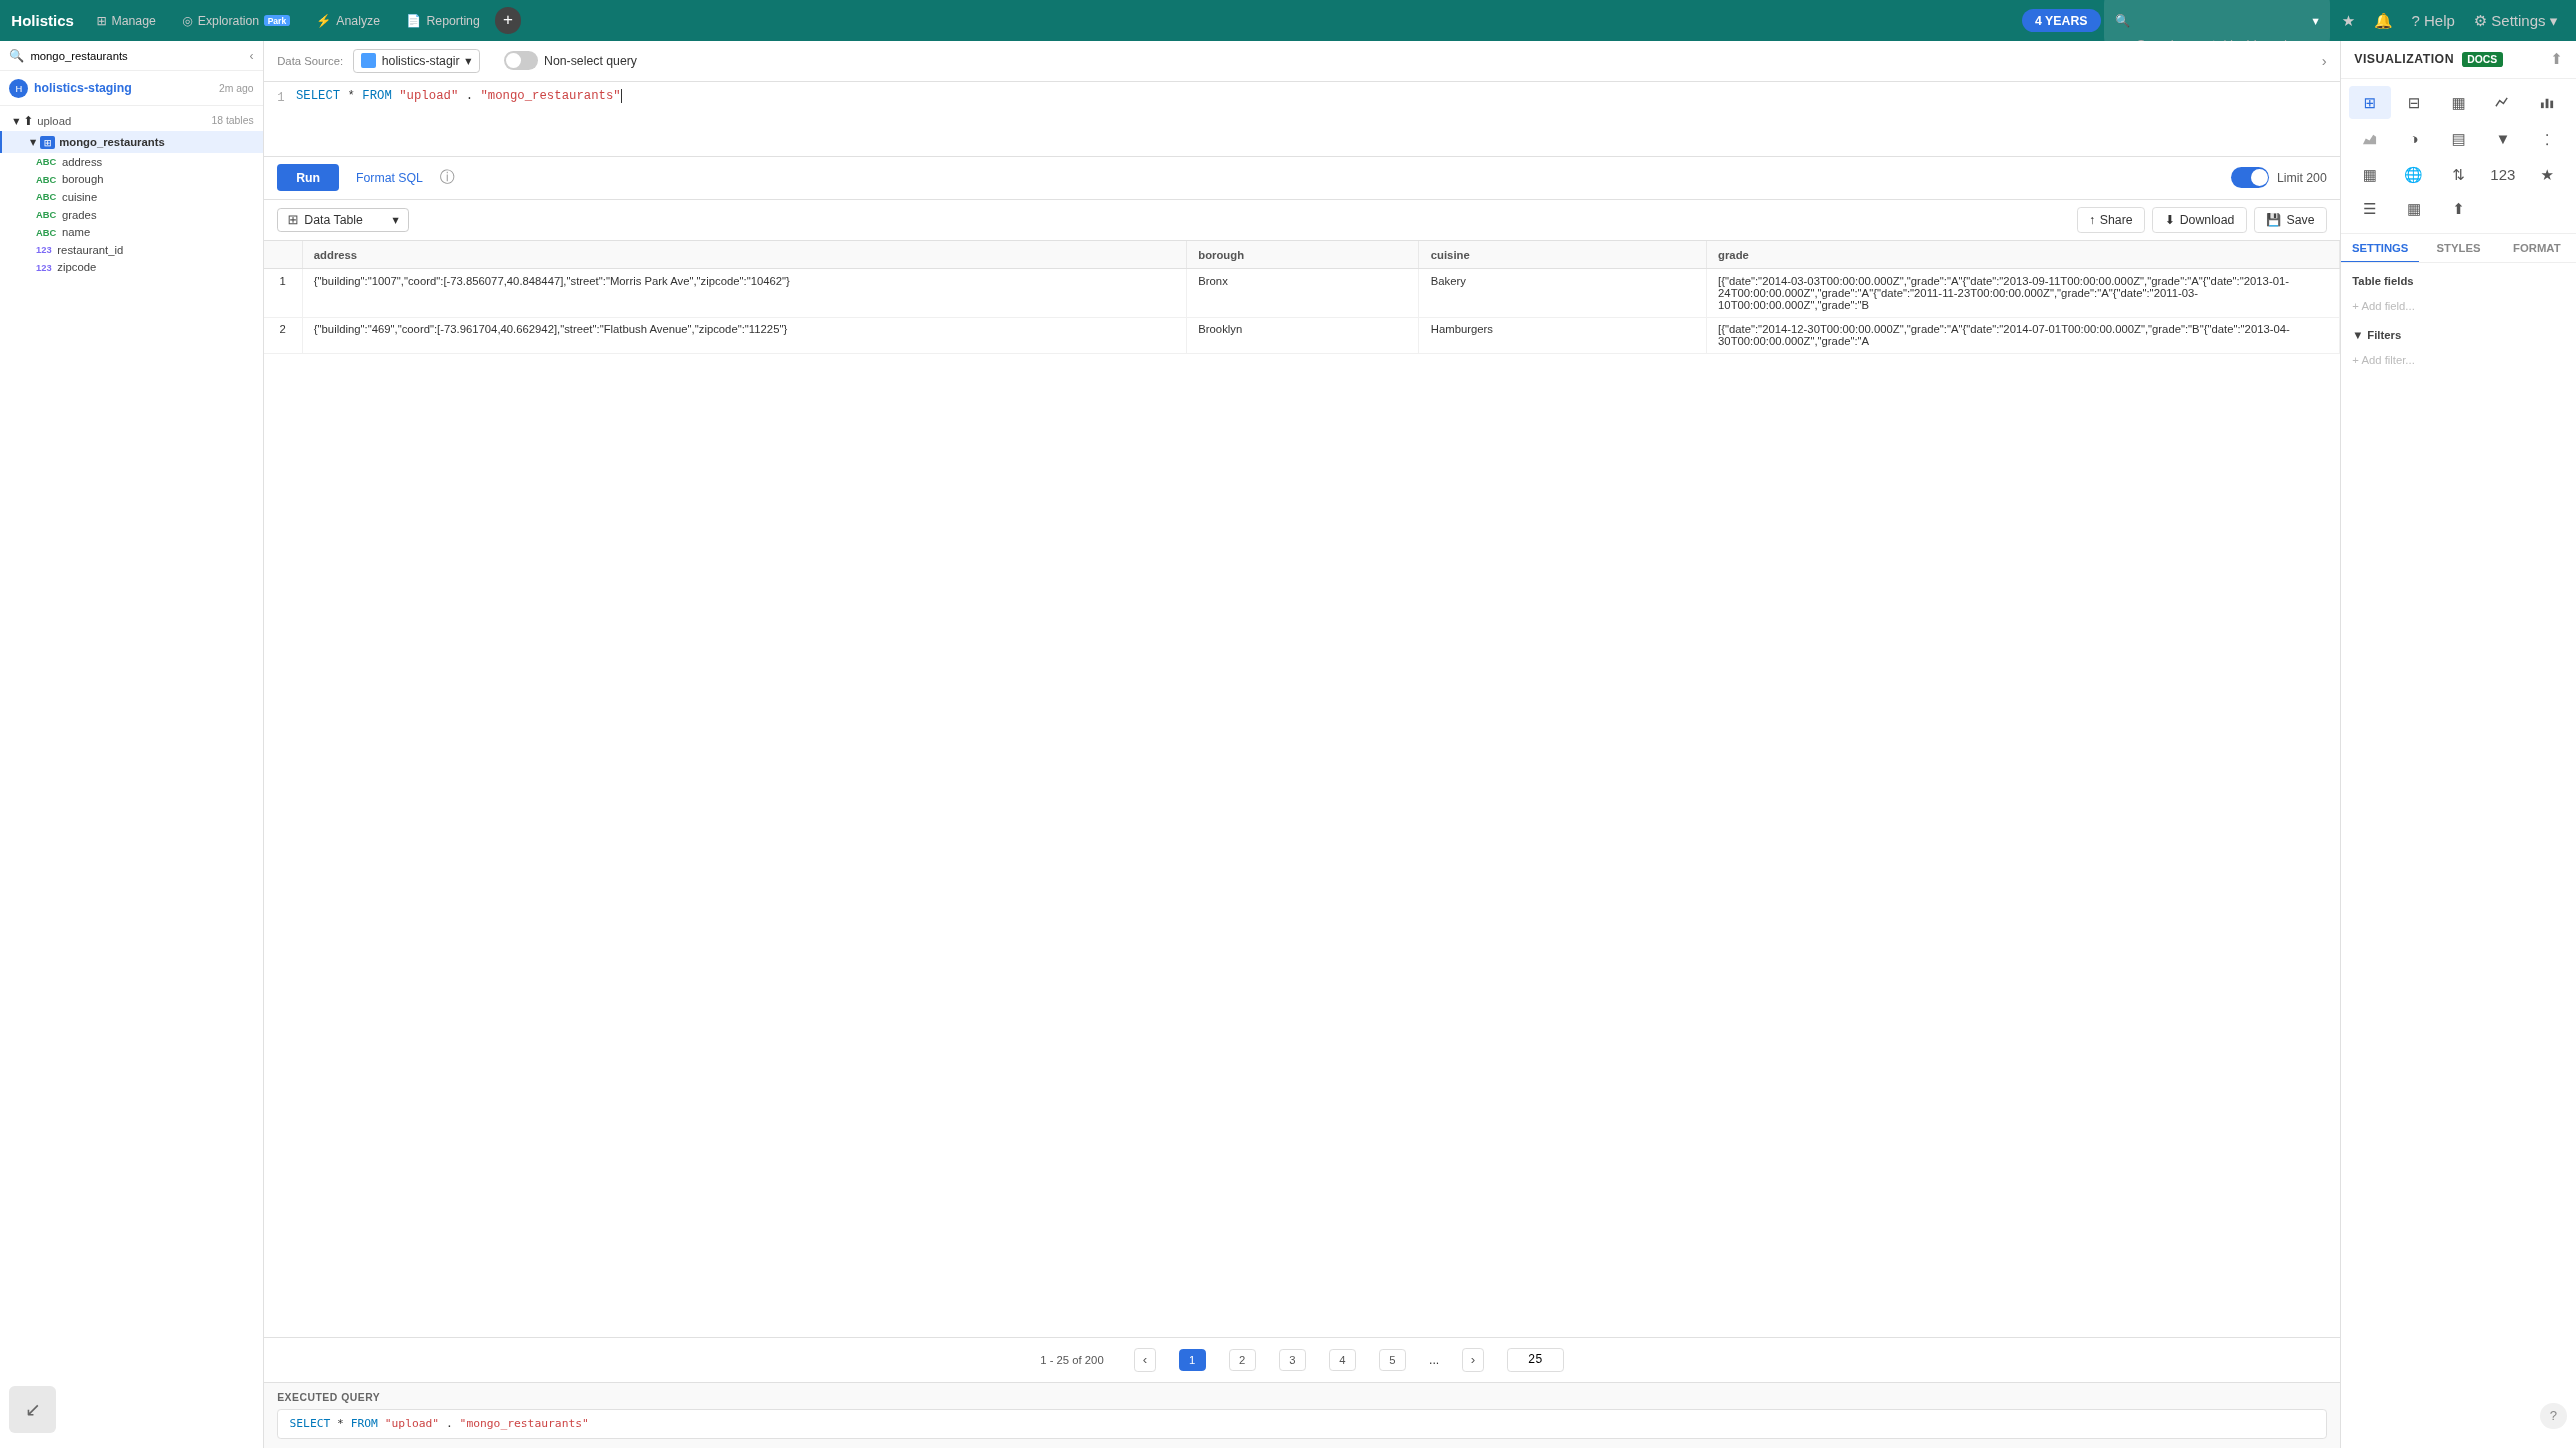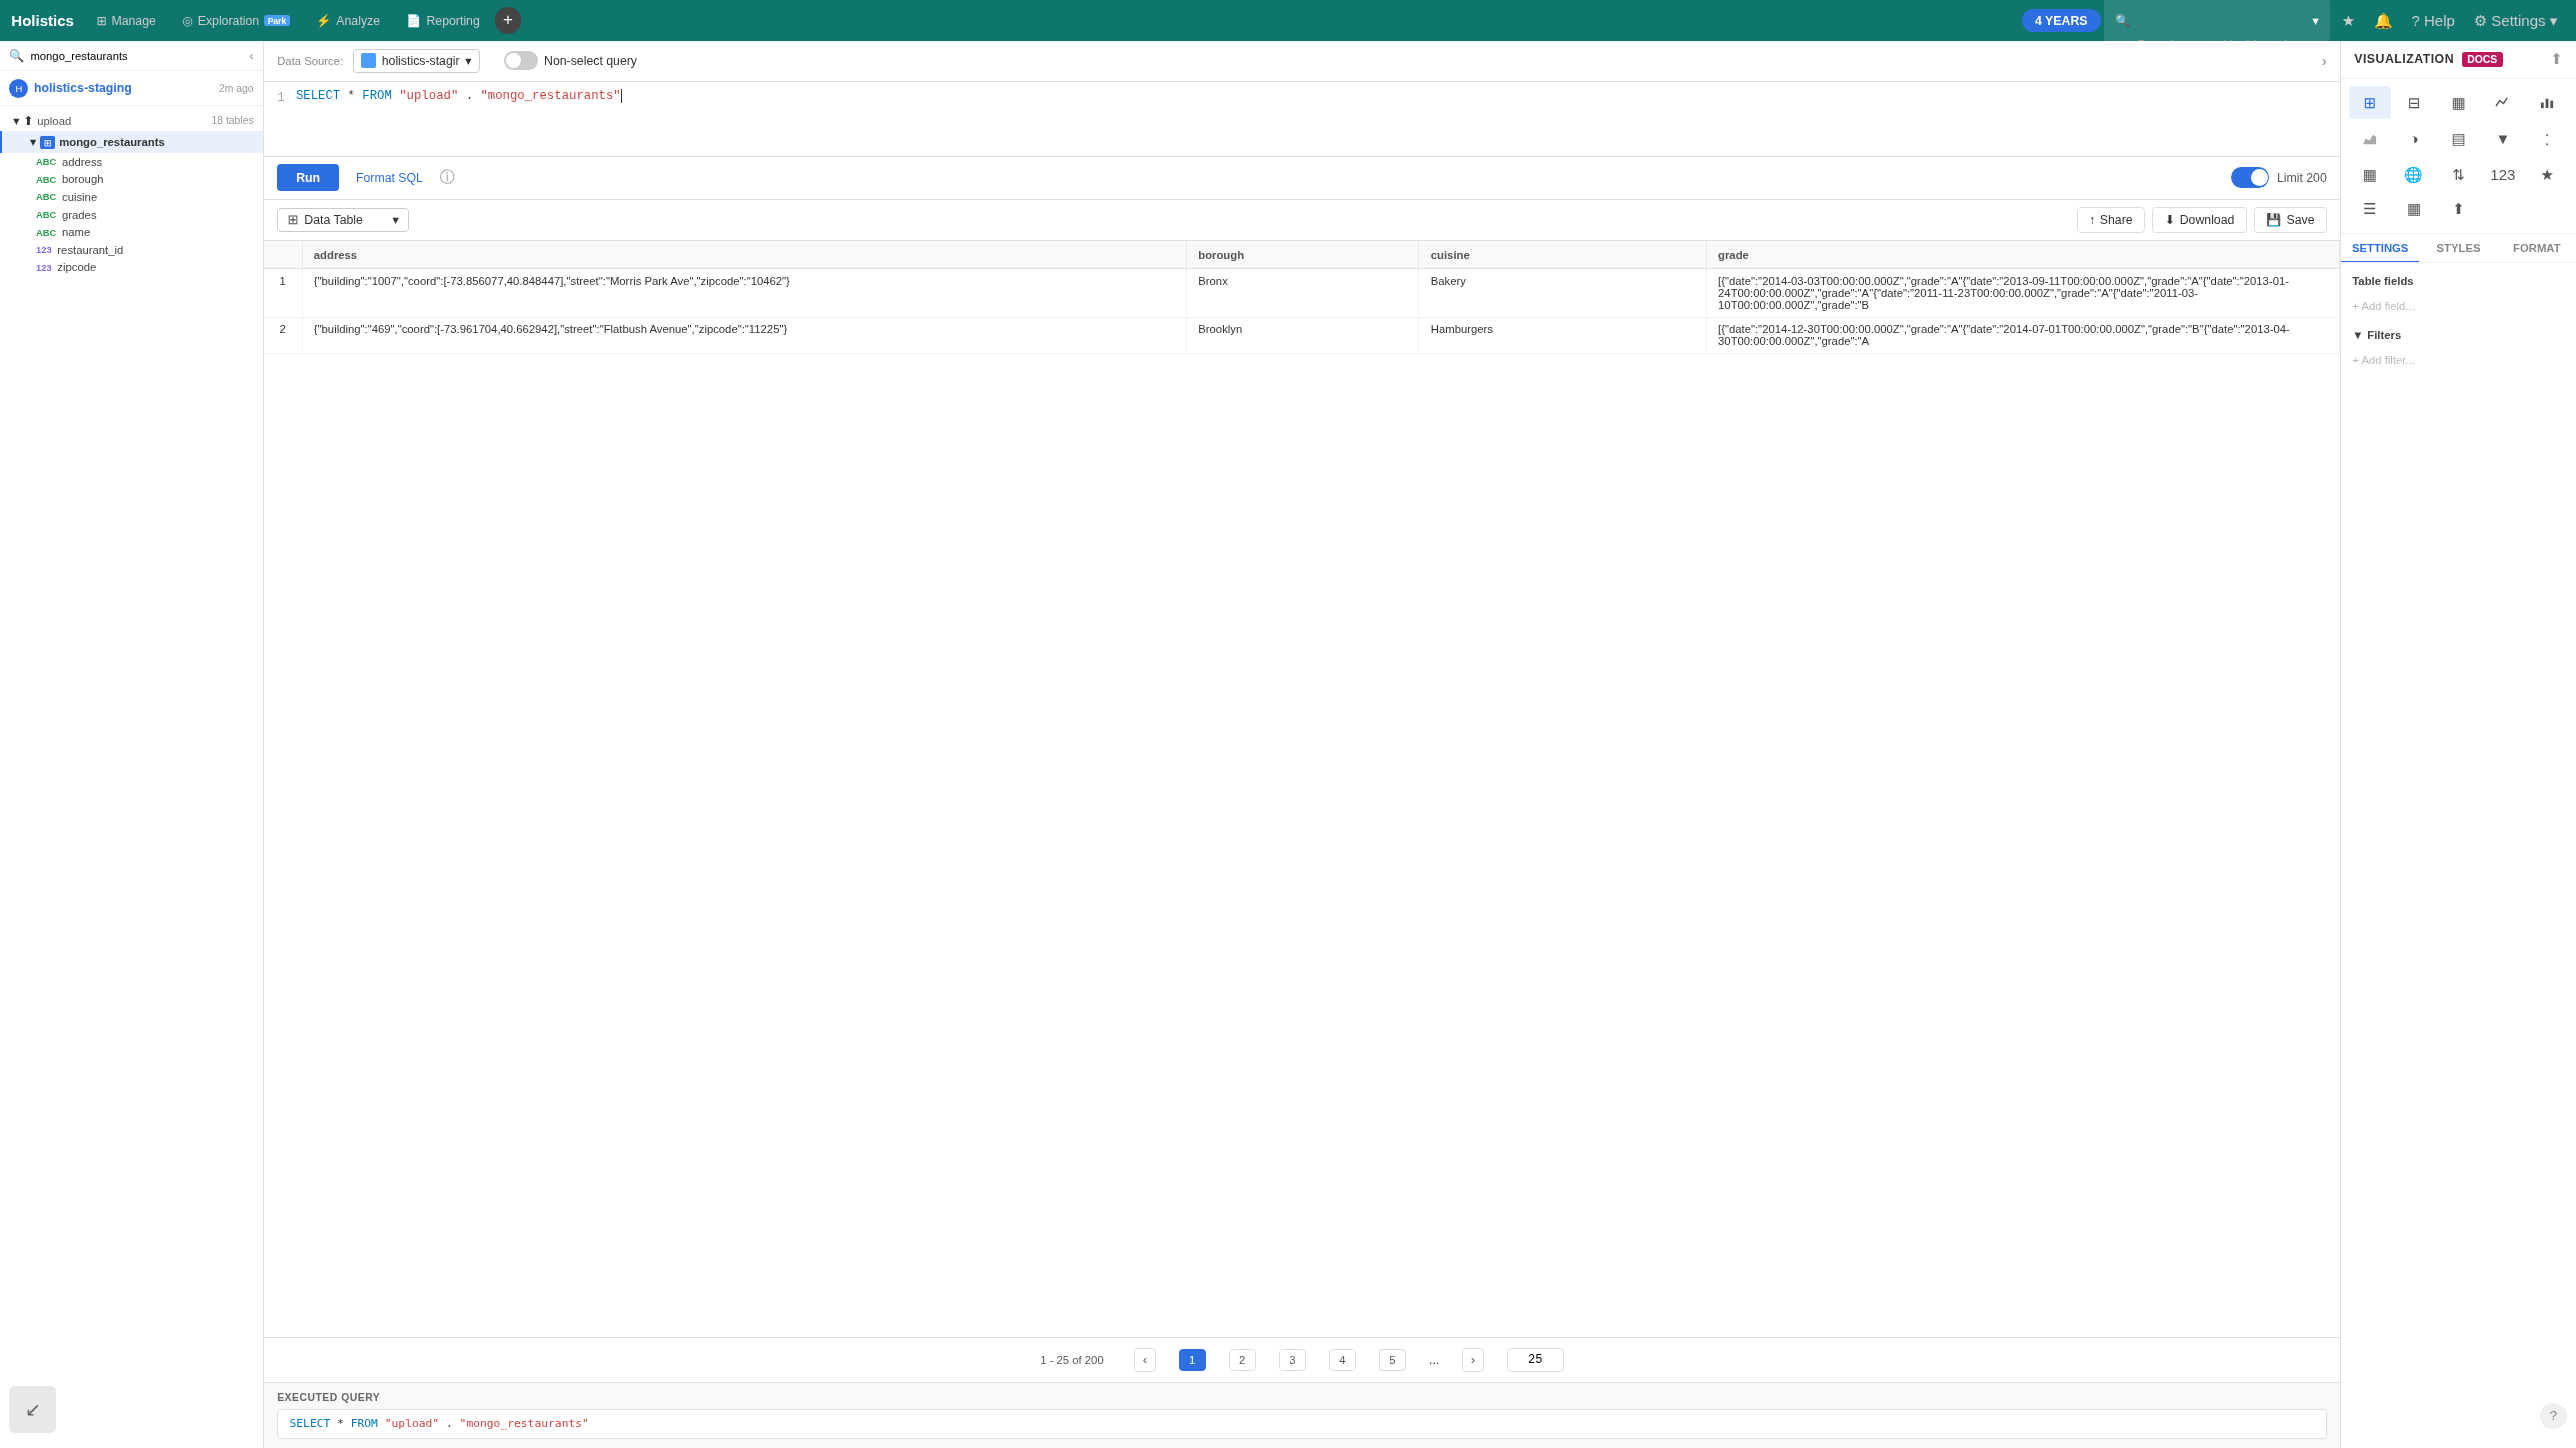--- a/index.html
+++ b/index.html
@@ -97,21 +97,21 @@
 
     
     .executed-section { padding: 9.4px 13.2px; border-top: 0.9px solid #e0e0e0; background: #f9f9f9; }
     .executed-label { font-size: 10.4px; font-weight: 700; color: #666; letter-spacing: 0.5px; margin-bottom: 5.7px; }
     .executed-code { background: #fff; border: 0.9px solid #e0e0e0; border-radius: 3.8px; padding: 7.5px 11.3px; font-family: monospace; font-size: 11.3px; color: #333; }
 
     
     .right-panel { width: 236px; background: #fff; border-left: 0.9px solid #e0e0e0; display: flex; flex-direction: column; overflow: hidden; }
     .viz-header { display: flex; align-items: center; padding: 9.4px 13.2px; border-bottom: 0.9px solid #eee; gap: 7.5px; }
     .viz-title { font-weight: 700; font-size: 12.3px; color: #333; letter-spacing: 0.5px; }
-    .docs-btn { background: #be185d; color: #fff; font-size: 10.4px; padding: 1.9px 5.7px; border-radius: 2.8px; font-weight: 700; cursor: pointer; border: none; }
+    .docs-btn { background: #15803d; color: #fff; font-size: 10.4px; padding: 1.9px 5.7px; border-radius: 2.8px; font-weight: 700; cursor: pointer; border: none; }
     .upload-icon-btn { margin-left: auto; cursor: pointer; color: #999; font-size: 15px; }
     .viz-icons-grid { display: grid; grid-template-columns: repeat(5, 1fr); gap: 1.9px; padding: 7.5px; border-bottom: 0.9px solid #eee; }
     .viz-icon-btn { display: flex; align-items: center; justify-content: center; padding: 7.5px; border-radius: 3.8px; cursor: pointer; color: #555; font-size: 15px; border: none; background: none; }
     .viz-icon-btn.active { background: #e8f0fe; color: #2d6fe0; }
     .viz-tabs { display: flex; border-bottom: 0.9px solid #eee; }
     .viz-tab { flex: 1; text-align: center; padding: 7.5px; cursor: pointer; font-size: 11.3px; font-weight: 600; color: #888; border-bottom: 1.9px solid transparent; }
     .viz-tab.active { color: #2d6fe0; border-bottom-color: #2d6fe0; }
     .right-panel-body { padding: 11.3px; flex: 1; overflow-y: auto; }
     .section-title { font-size: 11.3px; font-weight: 700; color: #444; margin-bottom: 7.5px; }
     .add-field { color: #bbb; font-size: 11.3px; padding: 5.7px 0; cursor: pointer; }

